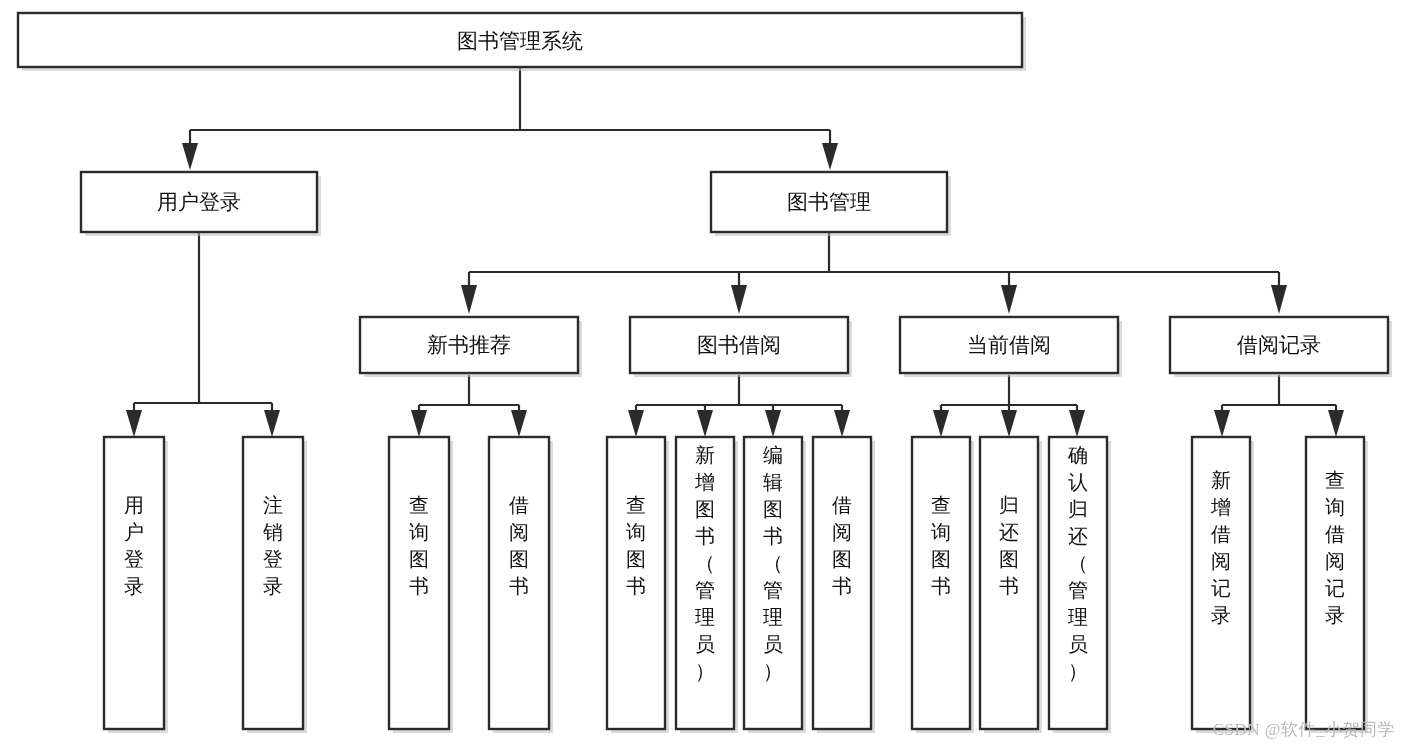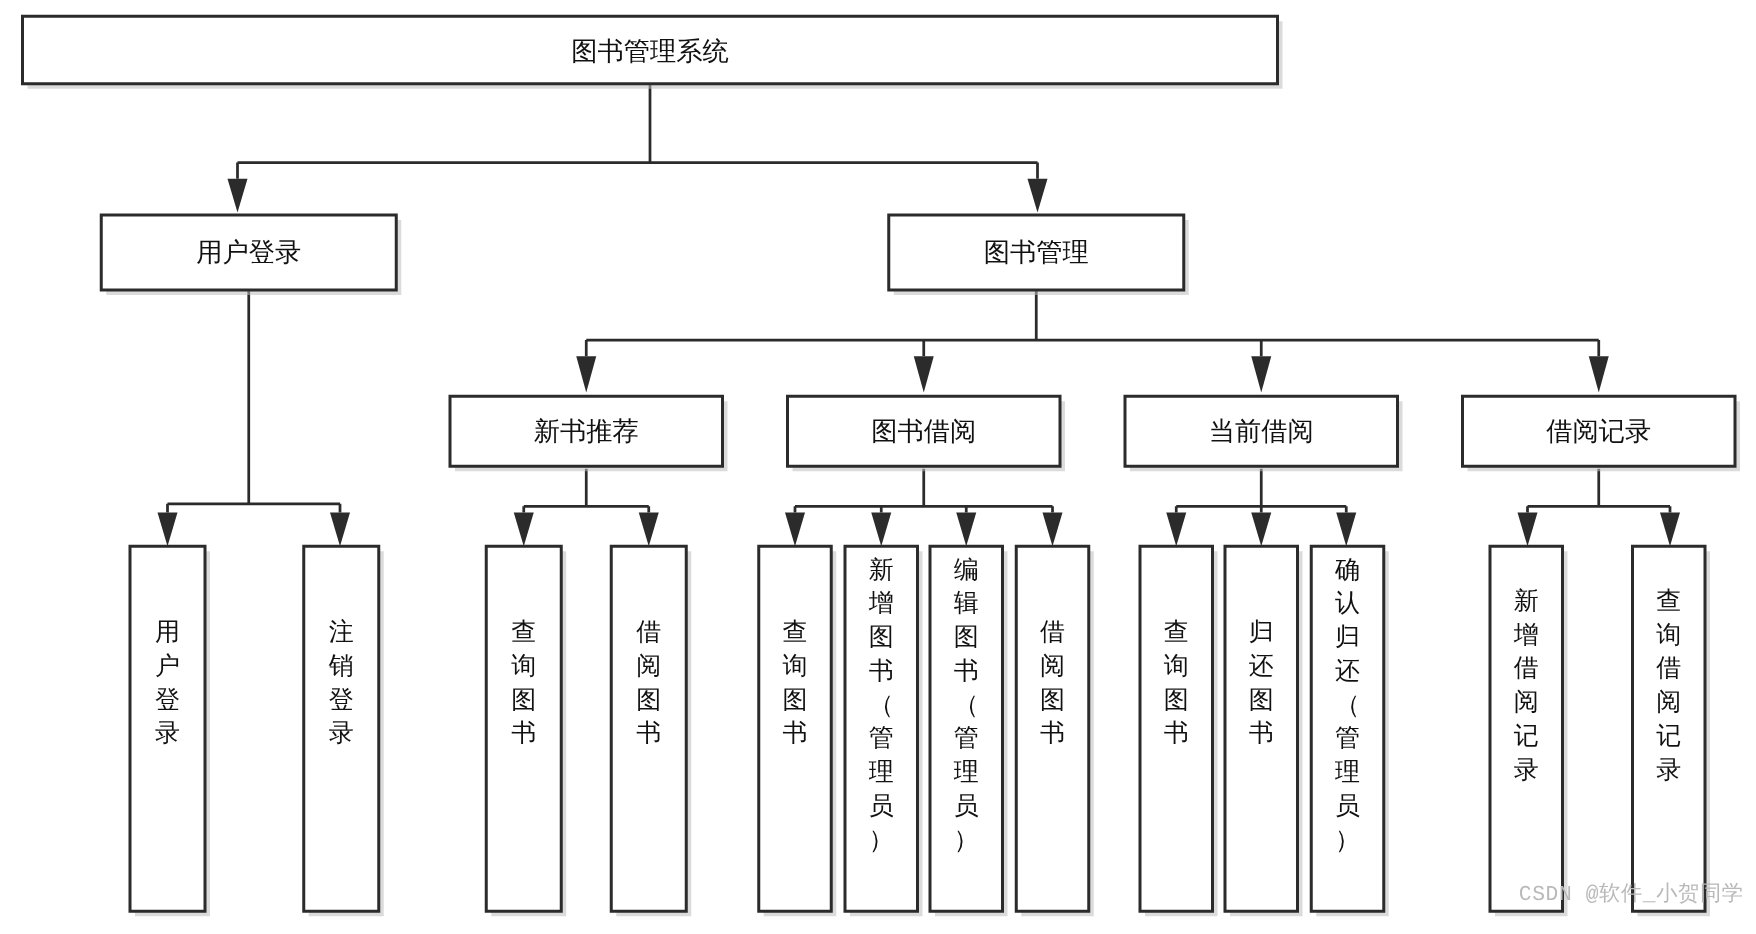--- a/index.html
+++ b/index.html
@@ -54,22 +54,22 @@
   }
   .node-label-v {
     font-family: "DejaVu Sans", "Liberation Sans", sans-serif;
     font-size: 20px;
     fill: #111111;
     text-anchor: middle;
   }
   .watermark {
     position: absolute;
     right: 10px;
-    bottom: 21px;
-    font-family: Liberation Mono, monospace;
+    bottom: 6px;
+    font-family: Liberation Serif, serif;
     font-size: 17px;
     color: #b9b9b9;
     letter-spacing: 0.5px;
     white-space: nowrap;
     user-select: none;
   }
 </style>
 </head>
 <body>
 

